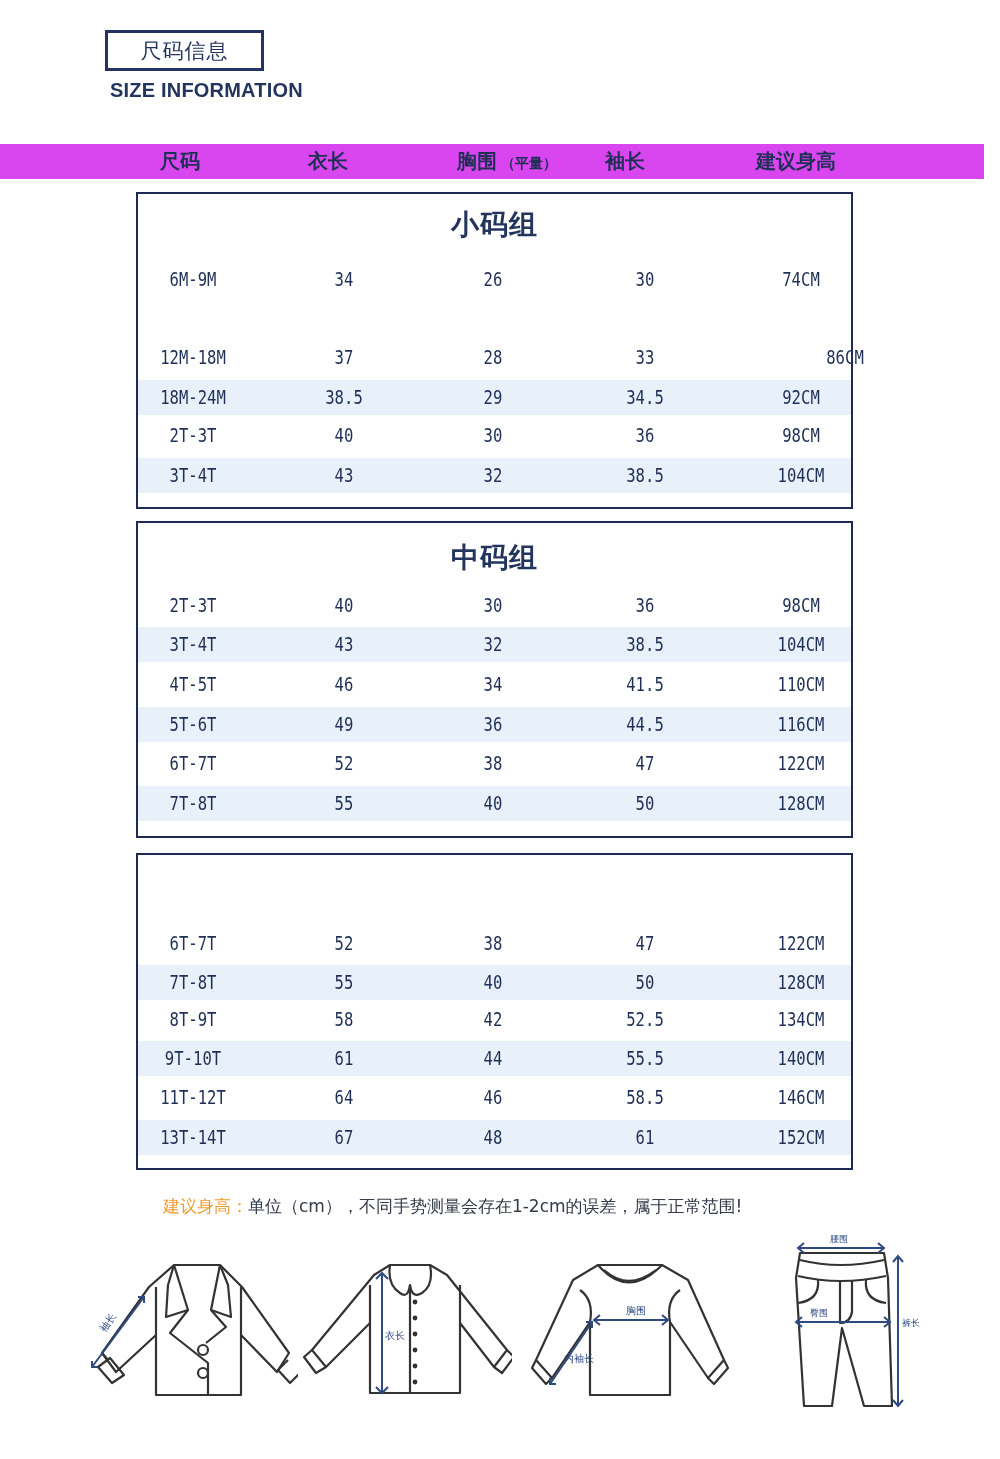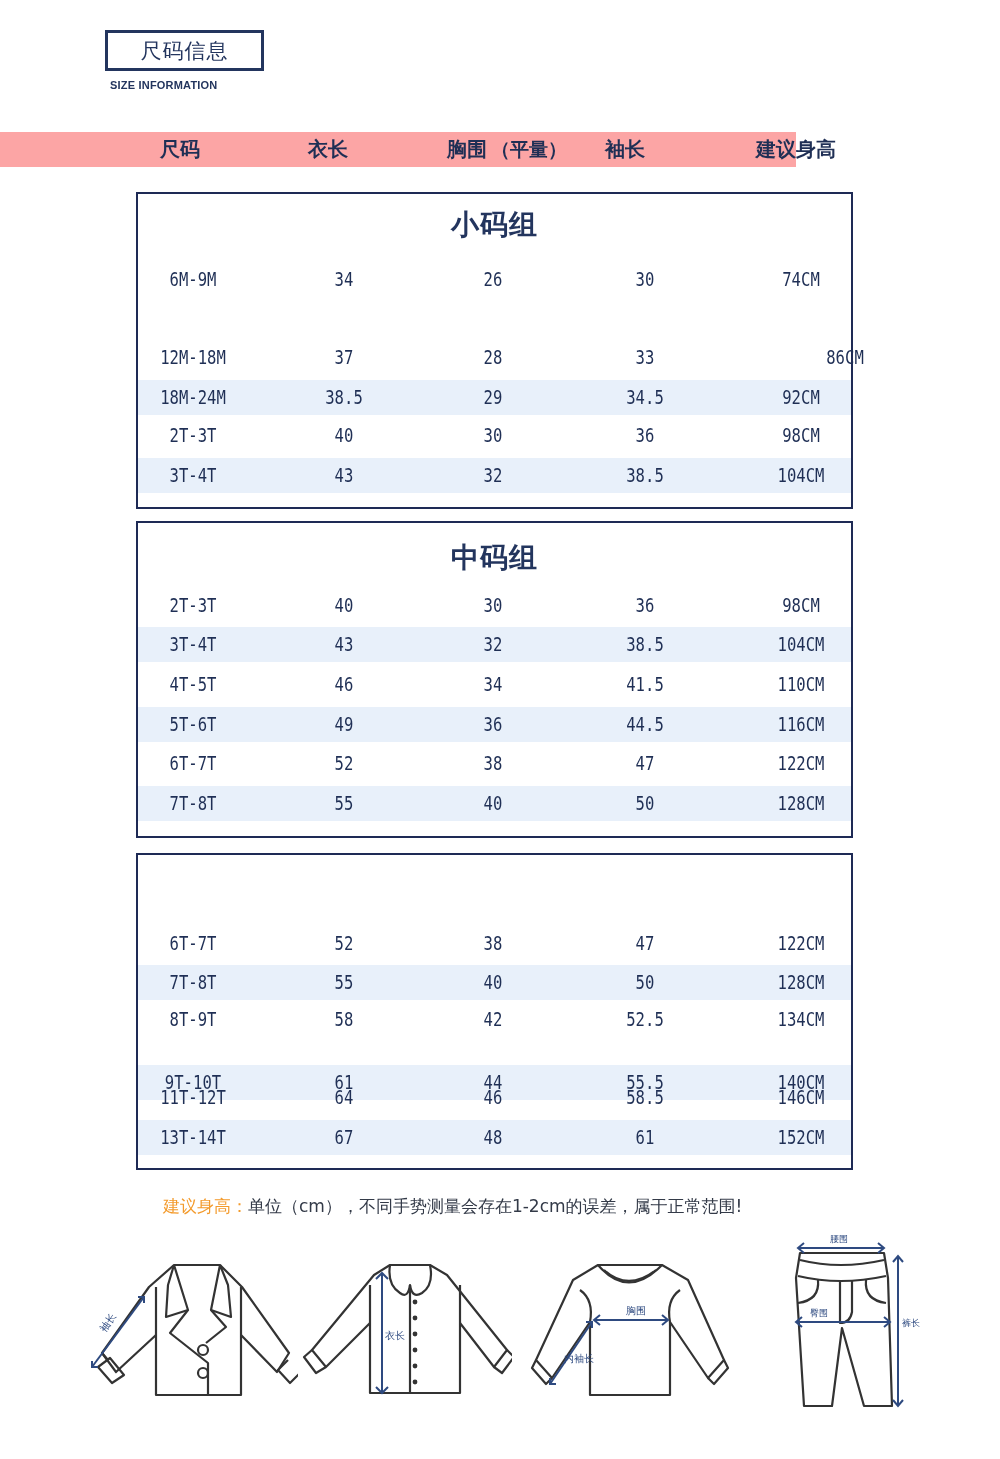--- a/index.html
+++ b/index.html
@@ -6,29 +6,29 @@
   html, body { width: 1000px; height: 1459px; background: #ffffff; overflow: hidden; }
   body { position: relative; font-family: "DejaVu Sans", "Liberation Sans", sans-serif; color: #1f2f55; }
 
   .title-box {
     position: absolute; left: 105px; top: 30px; width: 159px; height: 41px;
     border: 3px solid #23355e; display: flex; align-items: center; justify-content: center;
     font-size: 21px; color: #23355e; letter-spacing: 1px;
   }
   .title-en {
     position: absolute; left: 110px; top: 79px; font-family: "Liberation Sans", sans-serif;
-    font-weight: bold; font-size: 11px; color: #23355e; letter-spacing: 0.2px;
+    font-weight: bold; font-size: 20px; color: #23355e; letter-spacing: 0.2px;
   }
 
   .header-band {
-    position: absolute; left: 0; top: 132px; width: 796px; height: 35px;
-    background: #fca5a5;
+    position: absolute; left: 0; top: 144px; width: 984px; height: 35px;
+    background: #d946ef;
   }
   .hcol { position: absolute; top: 0; height: 35px; line-height: 35px; font-size: 20px; color: #1f2f55; font-weight: bold; transform: translateX(-50%); white-space: nowrap; }
-  .hcol .sub { font-size: 19px; font-weight: bold; margin-left: 4px; }
+  .hcol .sub { font-size: 14px; font-weight: bold; margin-left: 4px; }
 
   .group {
     position: absolute; left: 136px; width: 717px;
     border: 2px solid #1e2a55; background: #ffffff;
   }
   .group-title {
     position: absolute; left: 0; width: 100%; text-align: center;
     font-size: 28px; font-weight: bold; color: #23355e; letter-spacing: 1px;
   }
   .row { position: absolute; left: 0; width: 100%; height: 35px; }
@@ -167,21 +167,21 @@
       <div class="cell" style="left: 507px;"><span>50</span></div>
       <div class="cell" style="left: 663px;"><span>128CM</span></div>
     </div>
     <div class="row" style="top: 147px;">
       <div class="cell" style="left: 55px;"><span>8T-9T</span></div>
       <div class="cell" style="left: 206px;"><span>58</span></div>
       <div class="cell" style="left: 355px;"><span>42</span></div>
       <div class="cell" style="left: 507px;"><span>52.5</span></div>
       <div class="cell" style="left: 663px;"><span>134CM</span></div>
     </div>
-    <div class="row alt" style="top: 186px; margin-top: 24px;">
+    <div class="row alt" style="top: 186px;">
       <div class="cell" style="left: 55px;"><span>9T-10T</span></div>
       <div class="cell" style="left: 206px;"><span>61</span></div>
       <div class="cell" style="left: 355px;"><span>44</span></div>
       <div class="cell" style="left: 507px;"><span>55.5</span></div>
       <div class="cell" style="left: 663px;"><span>140CM</span></div>
     </div>
     <div class="row" style="top: 225px;">
       <div class="cell" style="left: 55px;"><span>11T-12T</span></div>
       <div class="cell" style="left: 206px;"><span>64</span></div>
       <div class="cell" style="left: 355px;"><span>46</span></div>

